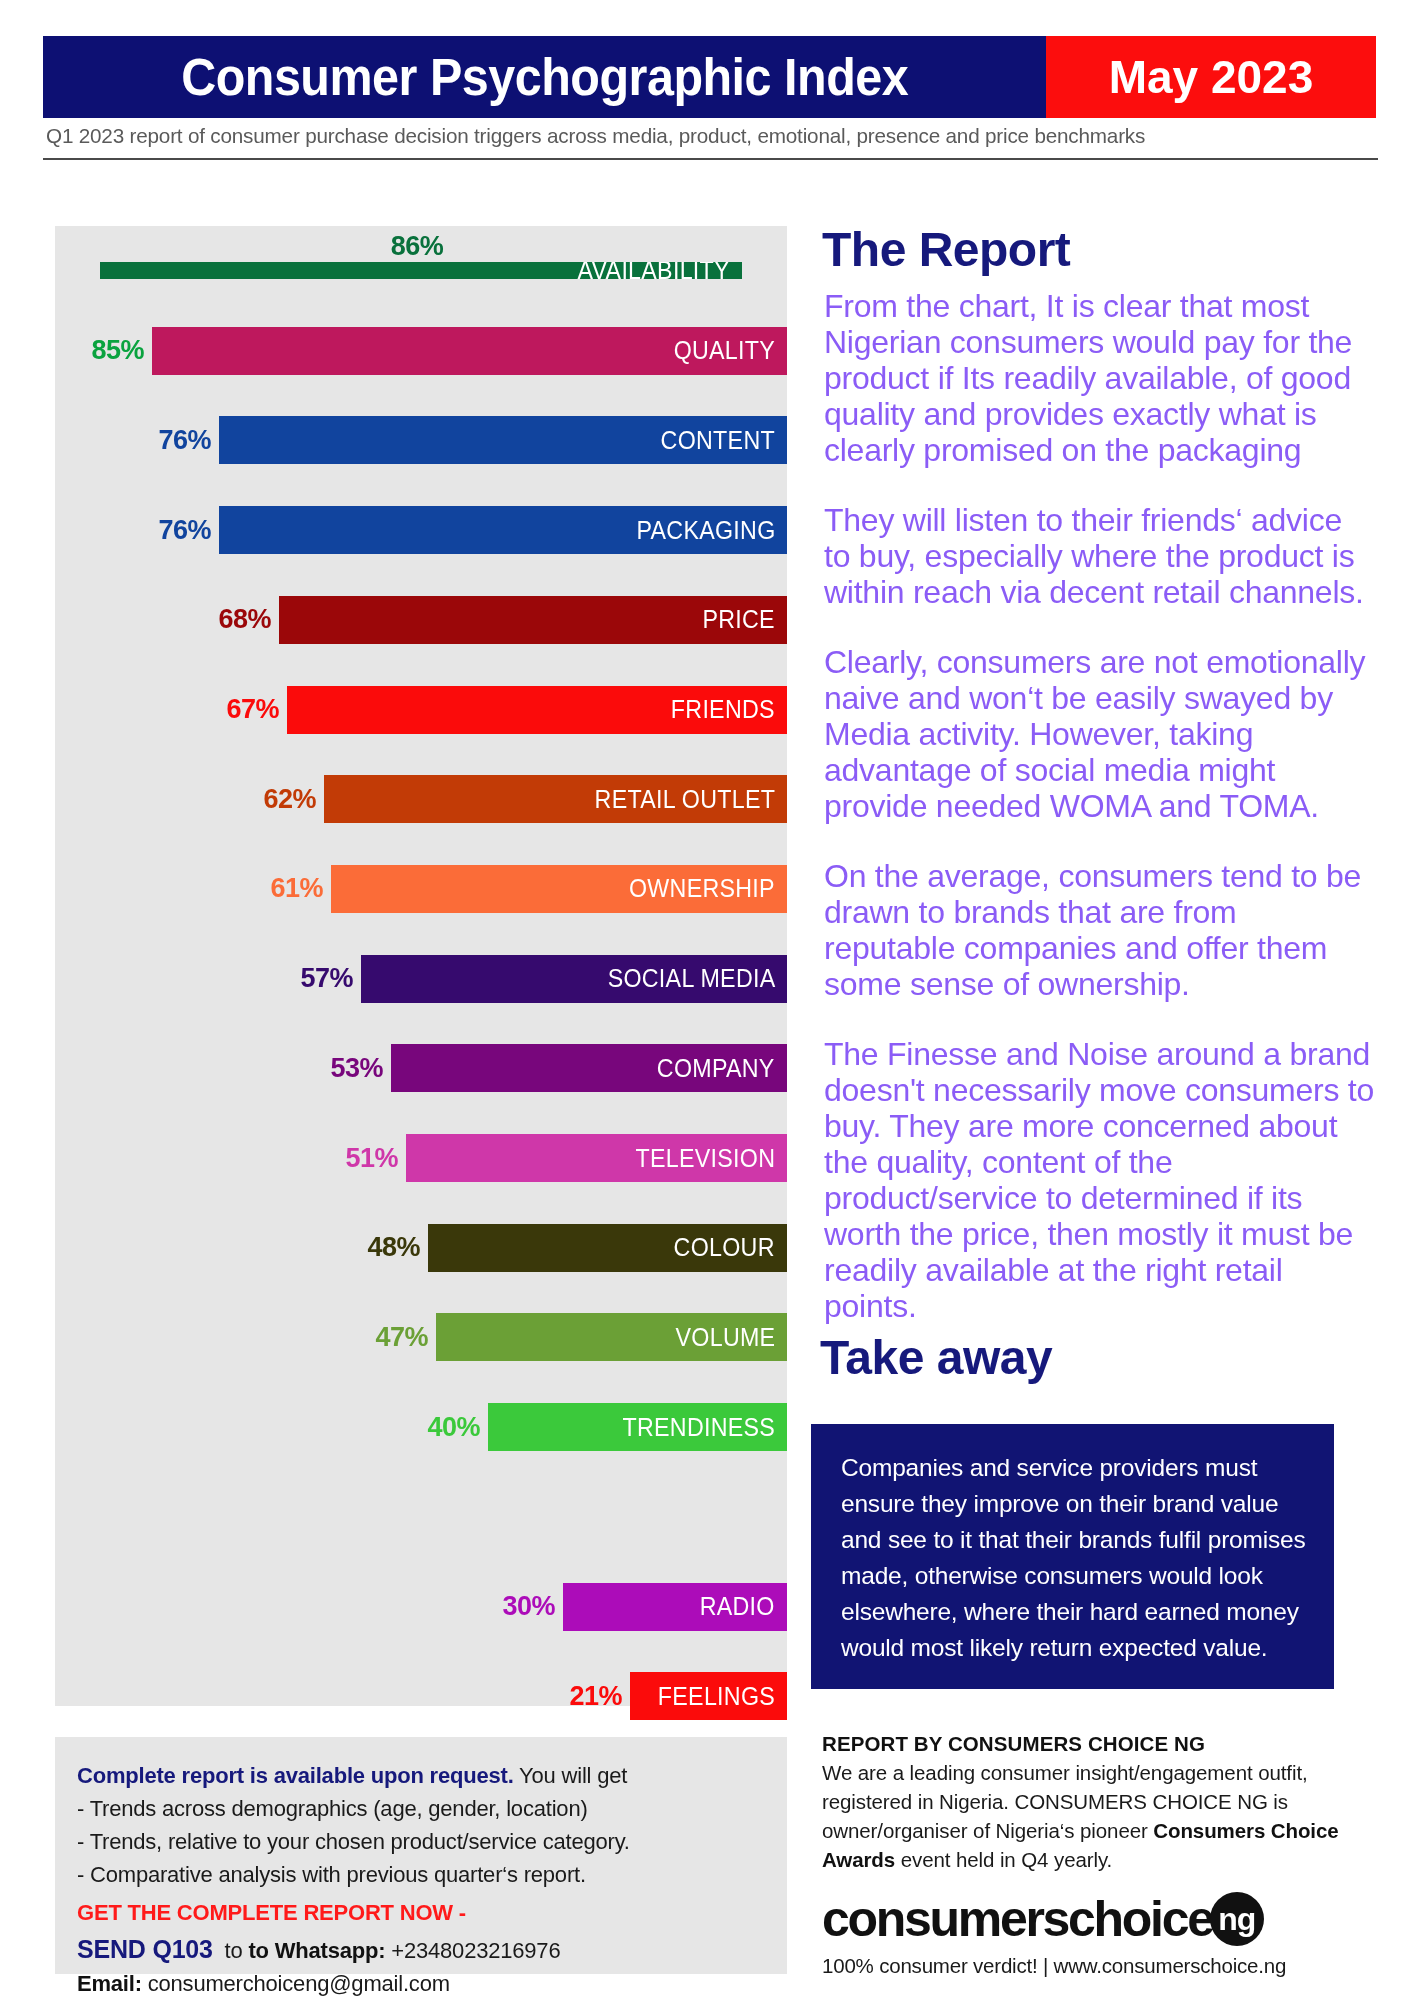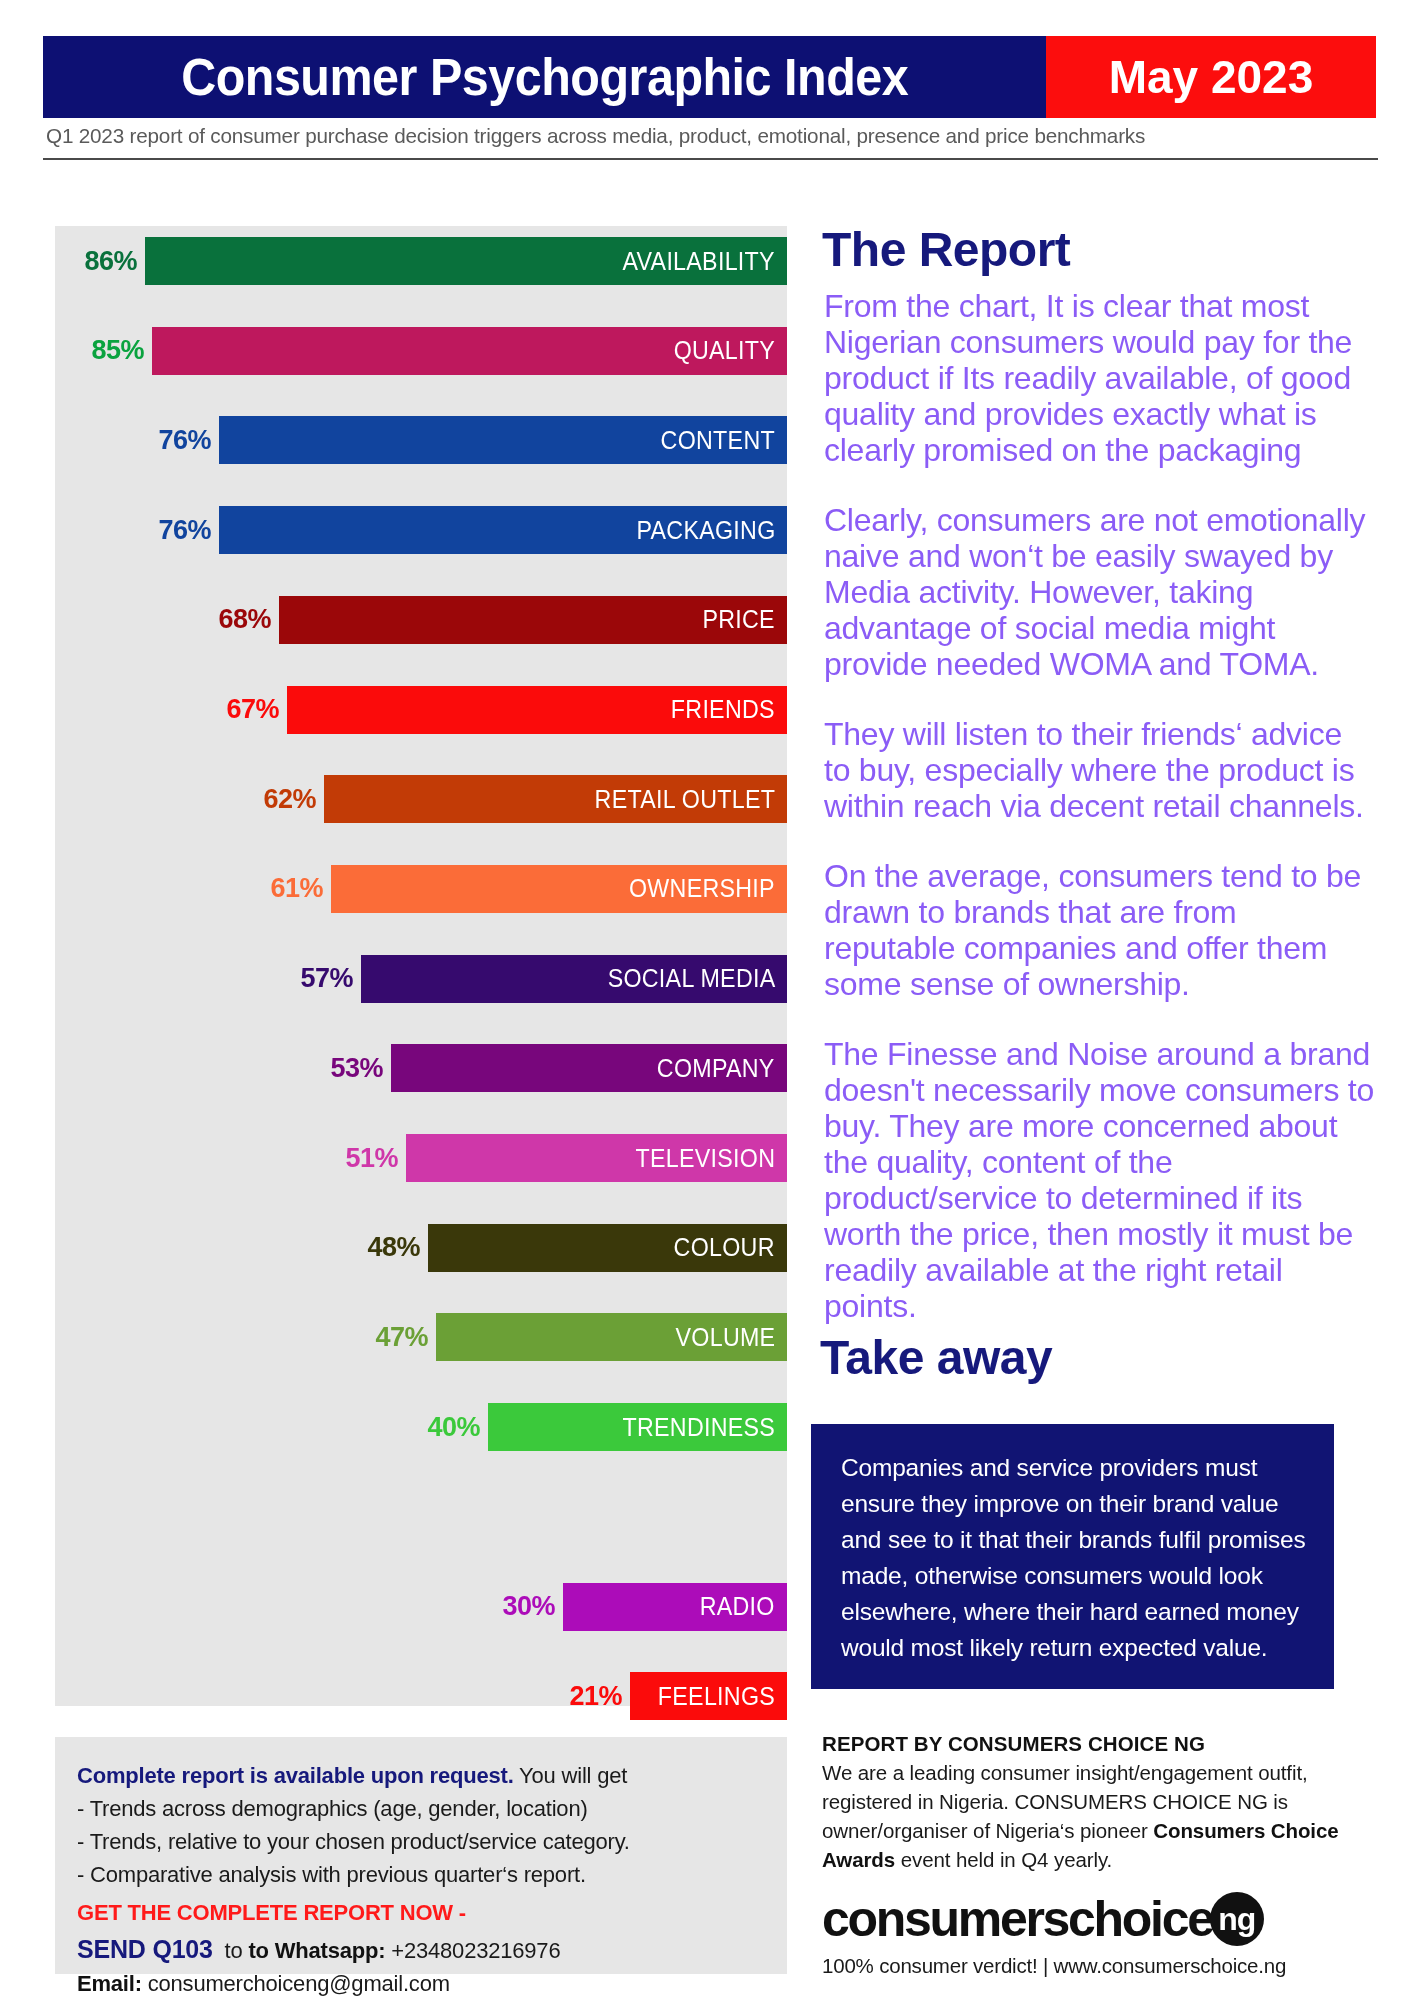--- a/index.html
+++ b/index.html
@@ -263,21 +263,21 @@
       <span class="title-text">Consumer Psychographic Index</span>
     </div>
     <div id="header-date-block" style="background: rgb(252, 13, 13);">
       <span class="date-text">May 2023</span>
     </div>
   </div>
   <div id="subtitle">Q1 2023 report of consumer purchase decision triggers across media, product, emotional, presence and price benchmarks</div>
   <div id="subtitle-rule"></div>
 
   <div id="chart-panel">
-      <div class="bar-row" style="top: 11px; padding-right: 0px;">
+      <div class="bar-row" style="top: 5px; padding-right: 0px; flex-direction: column;">
         <span class="bar-value" style="color: rgb(9, 113, 60);">86%</span>
         <div class="bar-rect" style="width: 642px; background: rgb(9, 113, 60);">
           <span class="bar-label">AVAILABILITY</span>
         </div>
       </div>
       <div class="bar-row" style="top: 100.7px; padding-right: 0px;">
         <span class="bar-value" style="color: rgb(10, 163, 63);">85%</span>
         <div class="bar-rect" style="width: 635px; background: #be185d;">
           <span class="bar-label">QUALITY</span>
         </div>
@@ -364,22 +364,22 @@
         <span class="bar-value" style="color: rgb(251, 11, 11);">21%</span>
         <div class="bar-rect" style="width: 157px; background: rgb(251, 11, 11);">
           <span class="bar-label">FEELINGS</span>
         </div>
       </div>
     </div>
 
   <div id="report-heading">The Report</div>
   <div id="report-body">
       <p>From the chart, It is clear that most Nigerian consumers would pay for the product if Its readily available, of good quality and provides exactly what is clearly promised on the packaging</p>
+      <p>They will listen to their friends‘ advice to buy, especially where the product is within reach via decent retail channels.</p>
       <p>Clearly, consumers are not emotionally naive and won‘t be easily swayed by Media activity. However, taking advantage of social media might provide needed WOMA and TOMA.</p>
-      <p>They will listen to their friends‘ advice to buy, especially where the product is within reach via decent retail channels.</p>
       <p>On the average, consumers tend to be drawn to brands that are from reputable companies and offer them some sense of ownership.</p>
       <p>The Finesse and Noise around a brand doesn't necessarily move consumers to buy. They are more concerned about the quality, content of the product/service to determined if its worth the price, then mostly it must be readily available at the right retail points.</p>
     </div>
 
   <div id="takeaway-heading">Take away</div>
   <div id="takeaway-box" style="background: rgb(17, 20, 115);">
     <div id="takeaway-text">Companies and service providers must ensure they improve on their brand value and see to it that their brands fulfil promises made, otherwise consumers would look elsewhere, where their hard earned money would most likely return expected value.</div>
   </div>
 
   <div id="footer-left">

